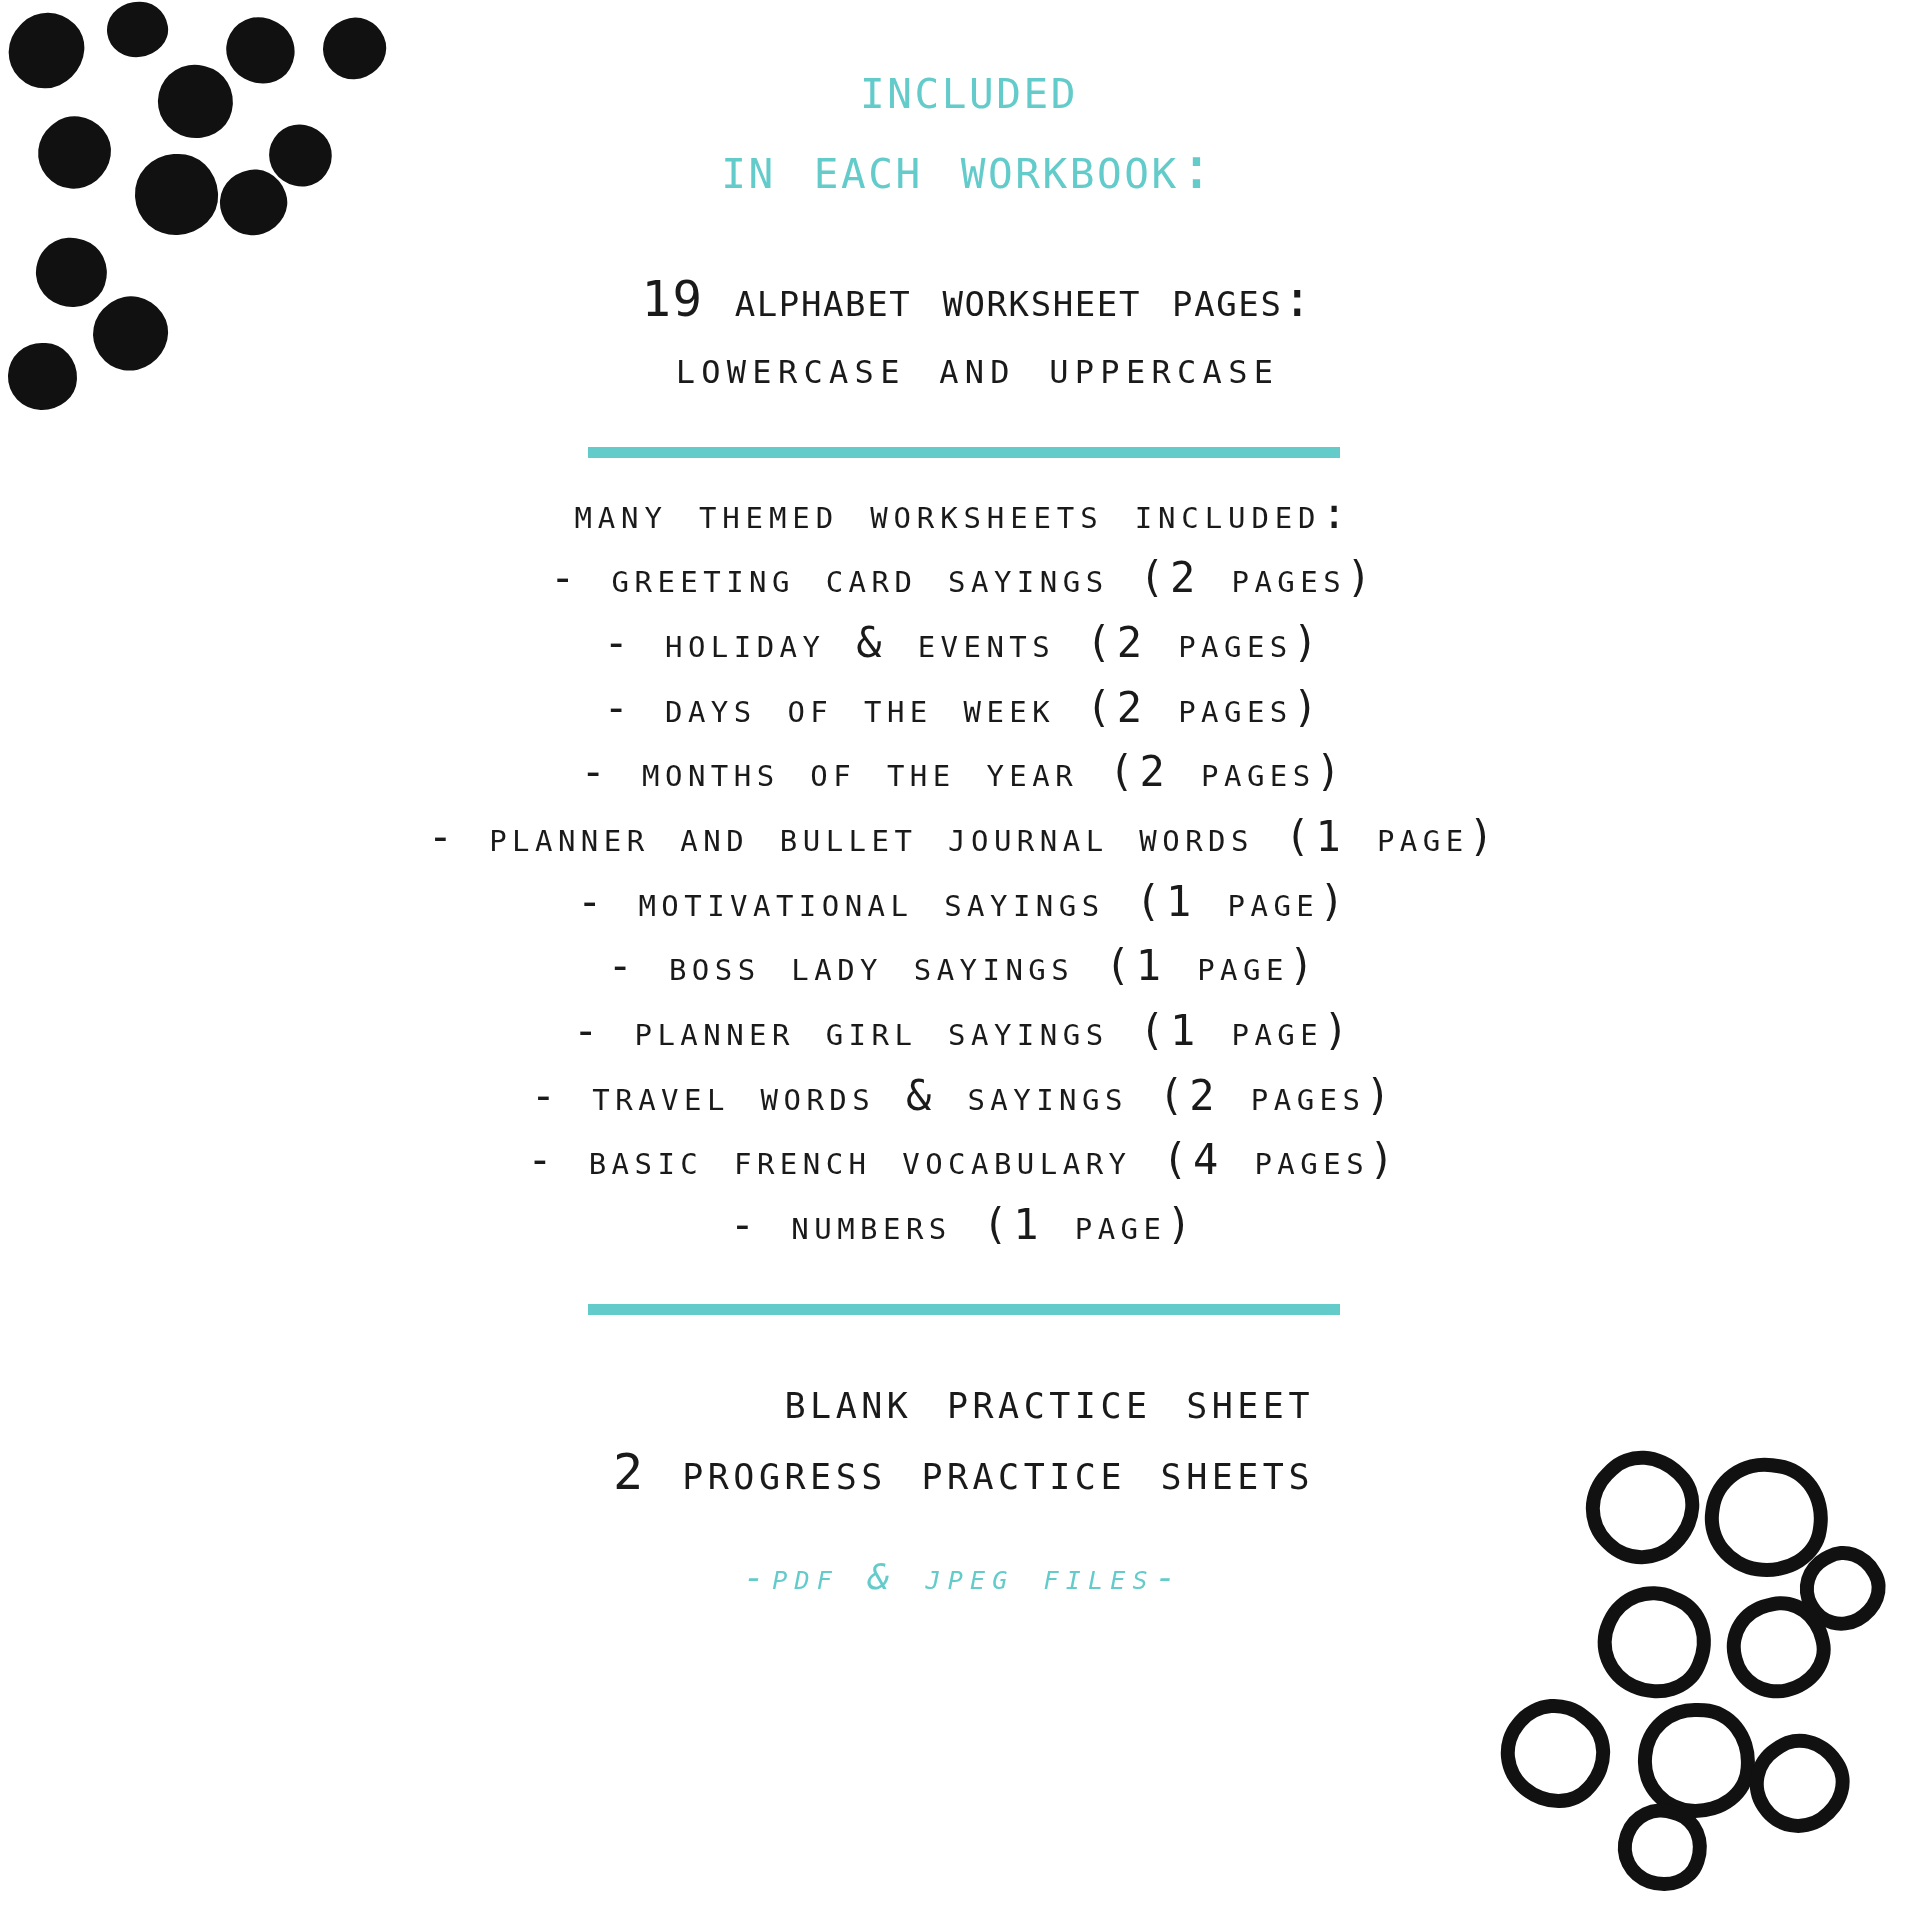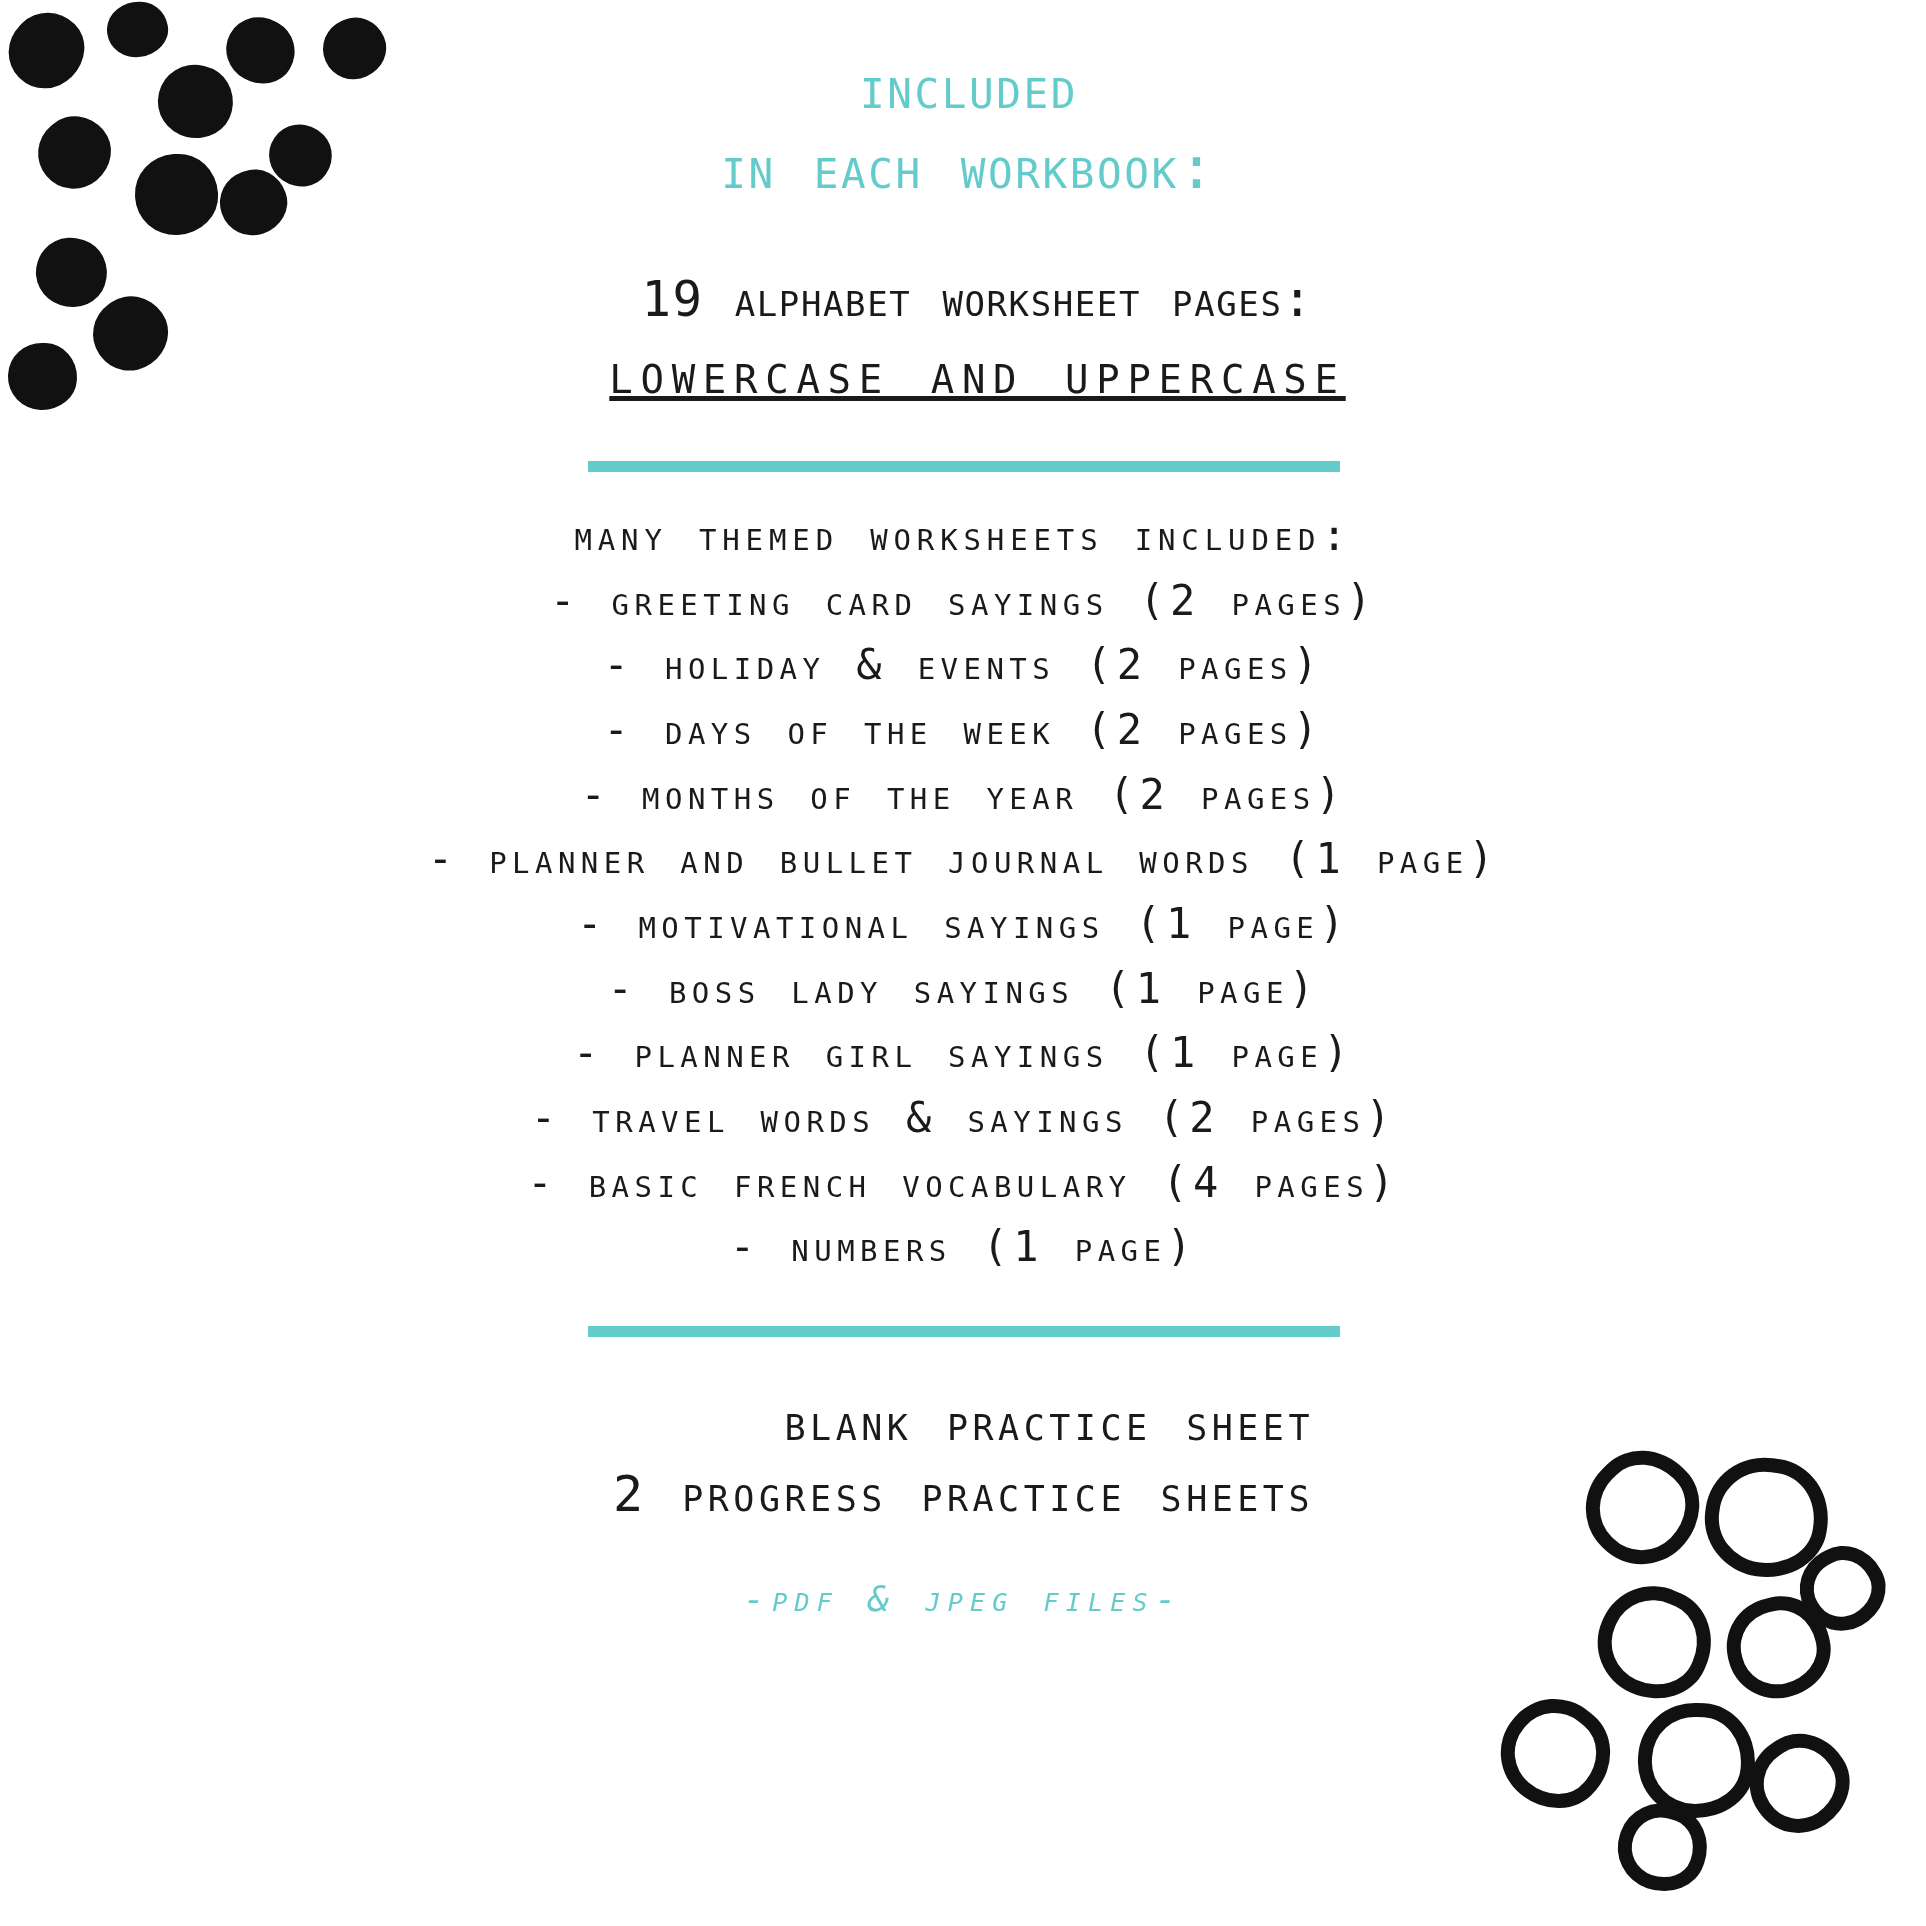--- a/index.html
+++ b/index.html
@@ -71,36 +71,35 @@
     letter-spacing: 0.10em;
     line-height: 1.45;
     margin-left: 28px;
   }
   .subtitle-line-1 {
     font-size: 49px;
     font-variant: small-caps;
     text-transform: lowercase;
   }
   .subtitle-line-2 {
-    font-size: 55px;
+    font-size: 45px;
     font-variant: small-caps;
     text-transform: lowercase;
     letter-spacing: 0.14em;
-    text-decoration: underline;
   }
 
   .divider {
     width: 752px;
     height: 11px;
     background: #64cbcb;
     margin: 46px 0 0 0;
   }
 
   .list-block {
-    margin-top: 32px;
+    margin-top: 24px;
     text-align: center;
     line-height: 1.54;
   }
   .list-head {
     font-size: 42px;
     font-variant: small-caps;
     text-transform: lowercase;
     letter-spacing: 0.14em;
   }
   .list-item {

